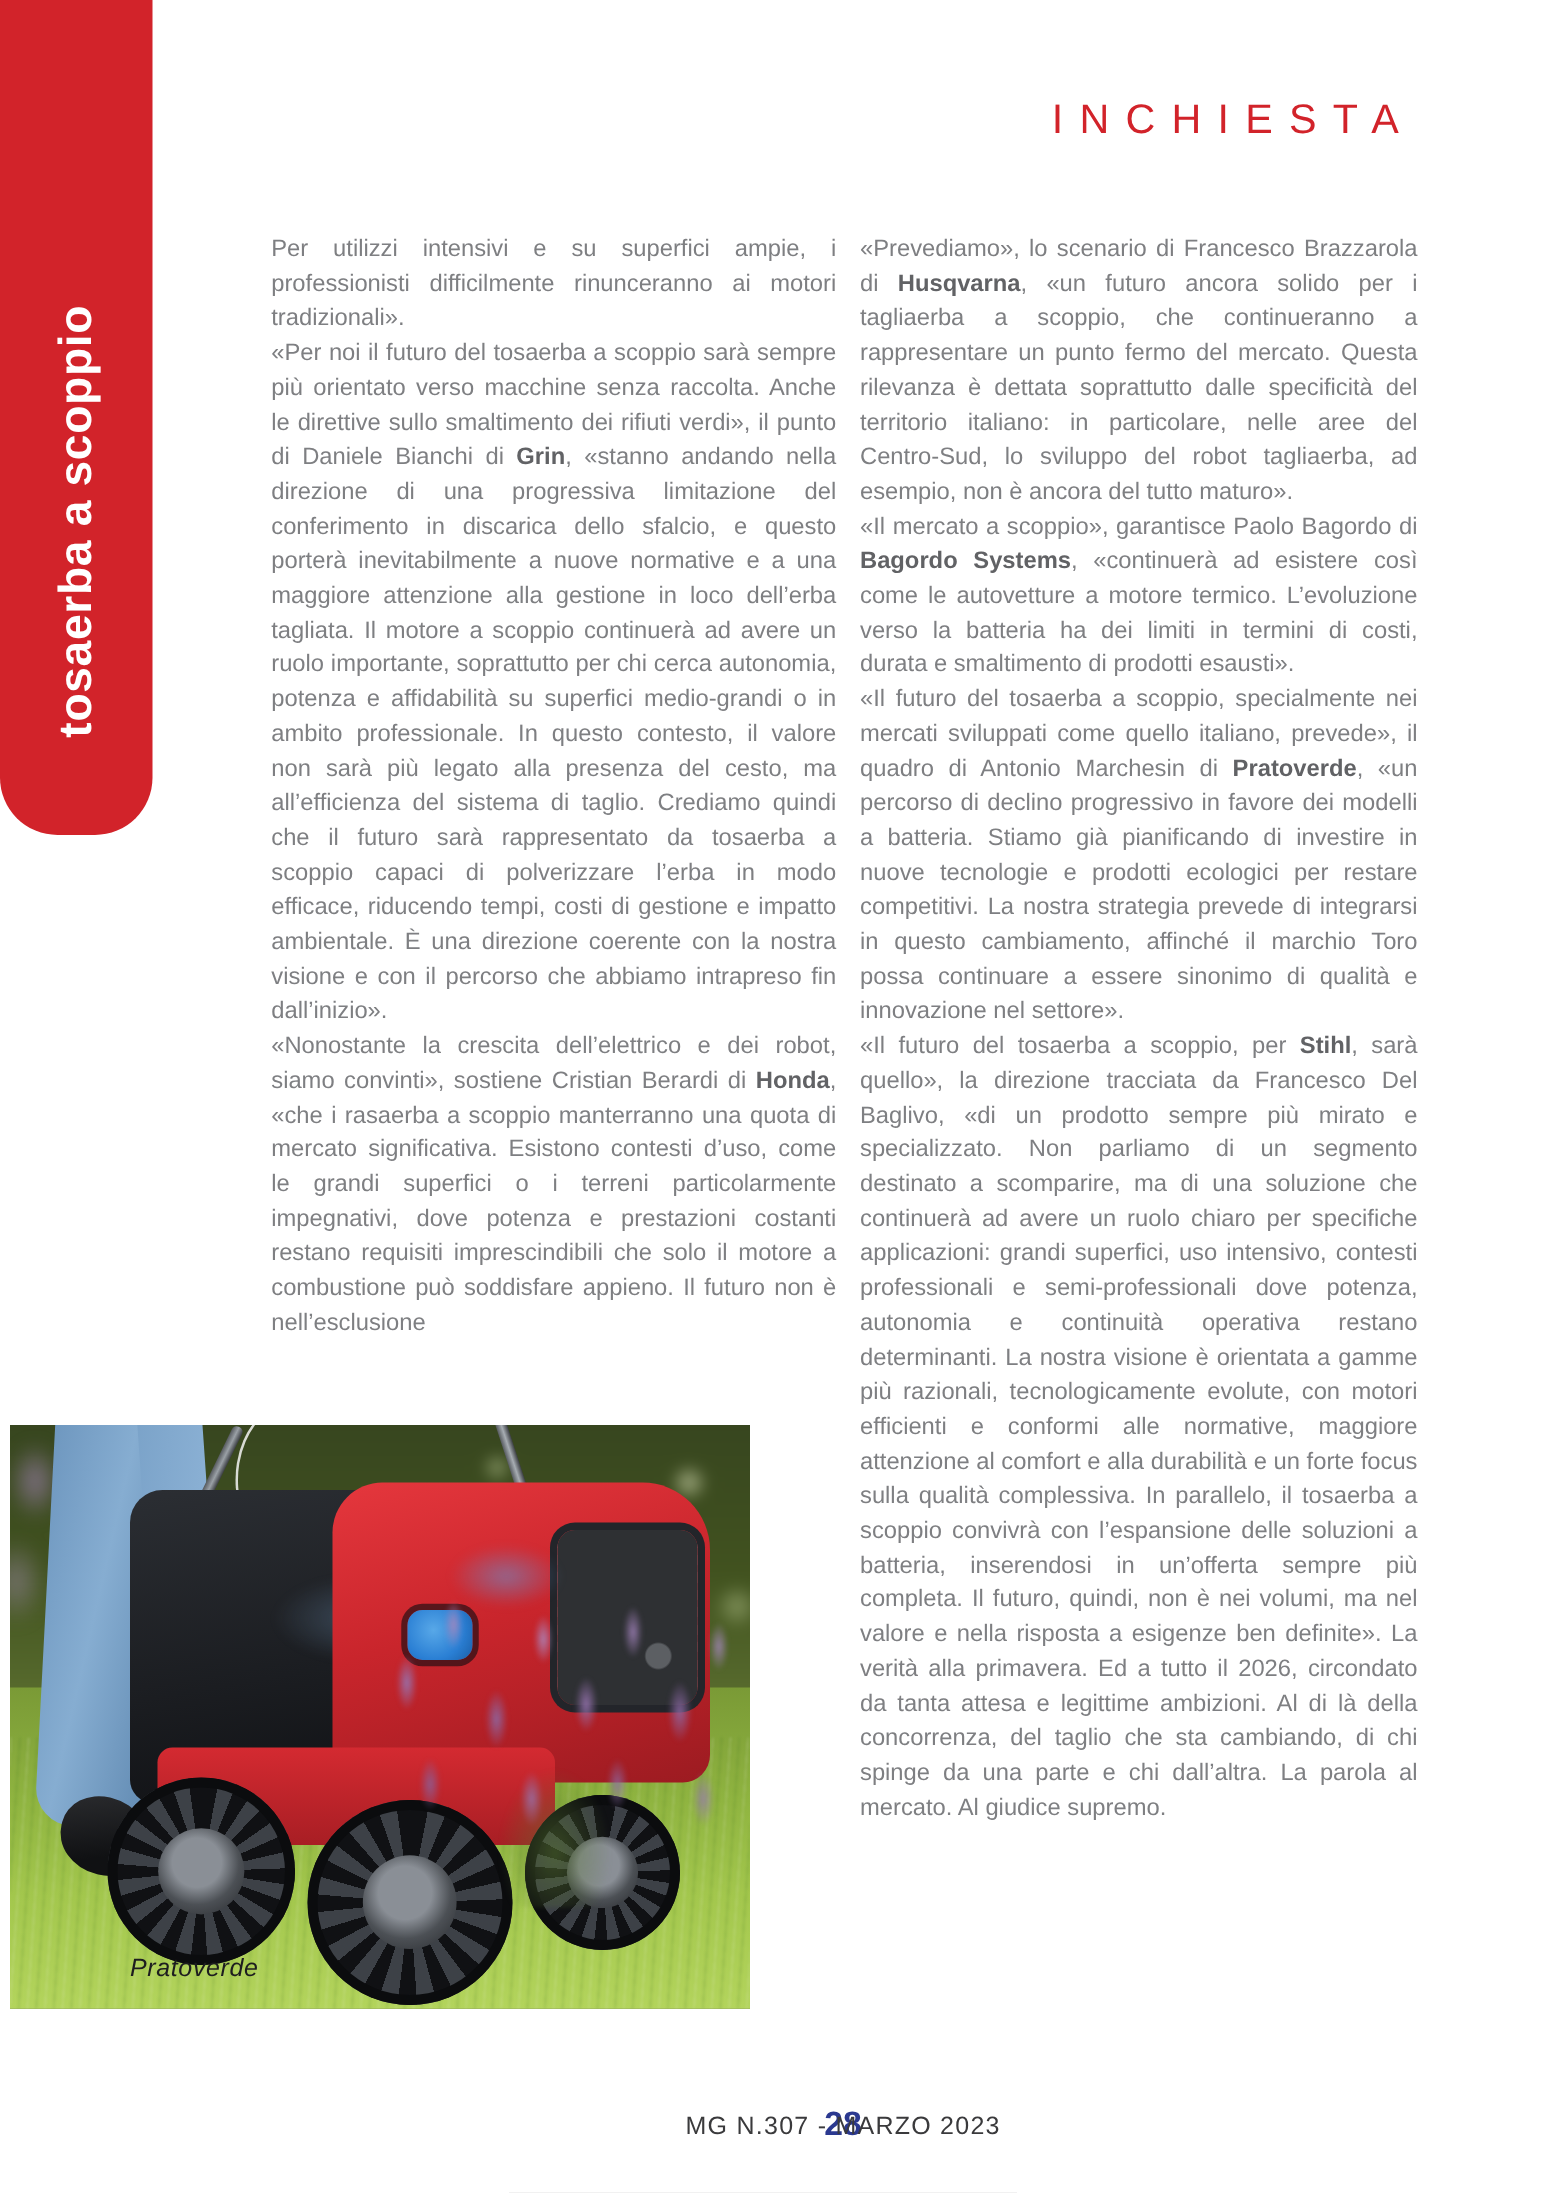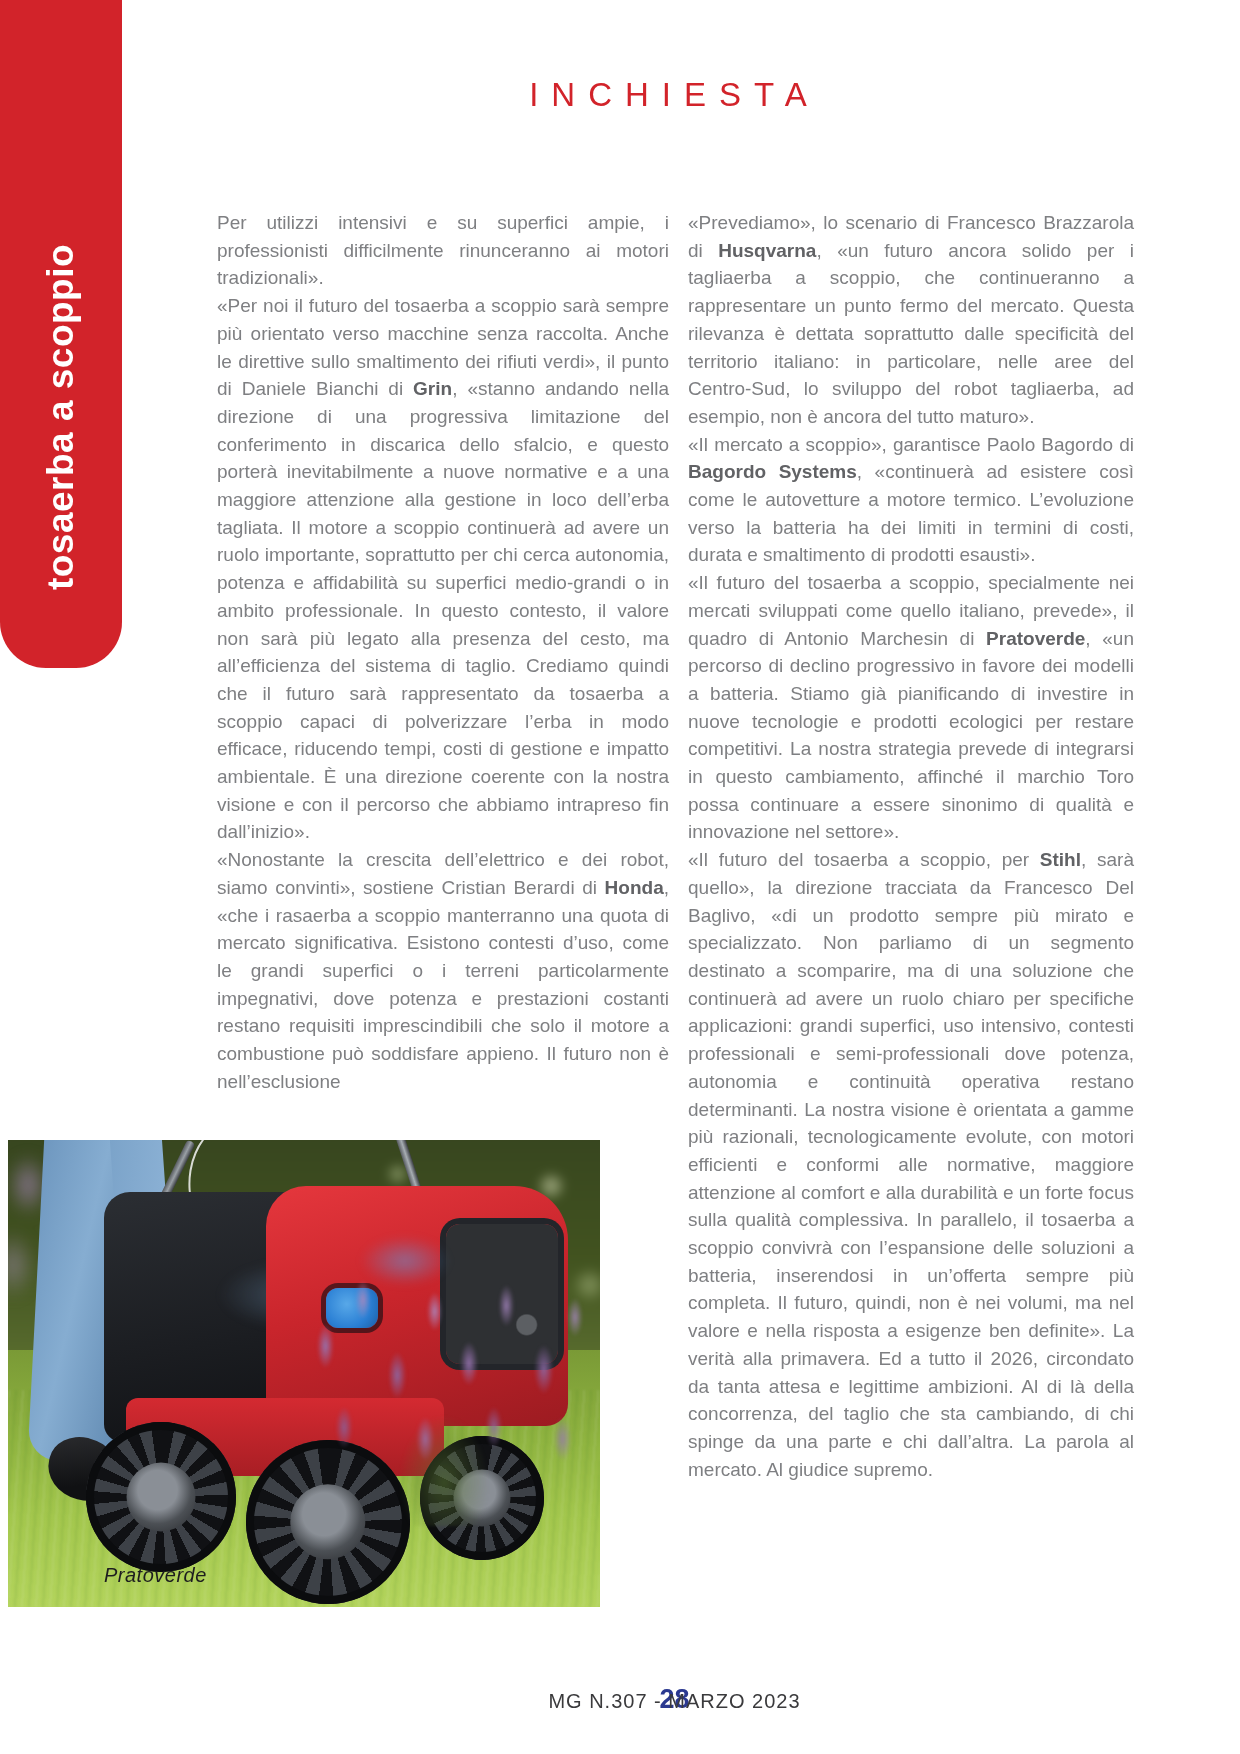--- a/index.html
+++ b/index.html
@@ -19,31 +19,30 @@
   }
   .section-tab .tab-label{
     position:absolute;left:61px;top:417px;
     transform:translate(-50%,-50%) rotate(-90deg);
     white-space:nowrap;
     color:#ffffff;font-size:37px;font-weight:bold;letter-spacing:0.5px;
   }
   
   .header-title{
     position:absolute;left:217px;top:76px;width:915px;
-    text-align:center;
+    text-align:right;
     color:var(--accent,#d2232a);
     font-size:33px;letter-spacing:13px;font-weight:400;
   }
   
   .col{
     position:absolute;top:186px;
     color:var(--body-gray,#7e7f82);
     font-size:19px;line-height:27.7px;
     text-align:justify;
-    margin-top:23px;
   }
   .col-left{left:217px;width:452px;}
   .col-right{left:688px;width:446px;}
   .para{margin:0;}
   .brand{font-weight:bold;color:var(--bold-gray,#616265);}
   
   .photo{
     position:absolute;left:8px;top:1140px;width:592px;height:467px;
     overflow:hidden;background:#6d8531;
   }

